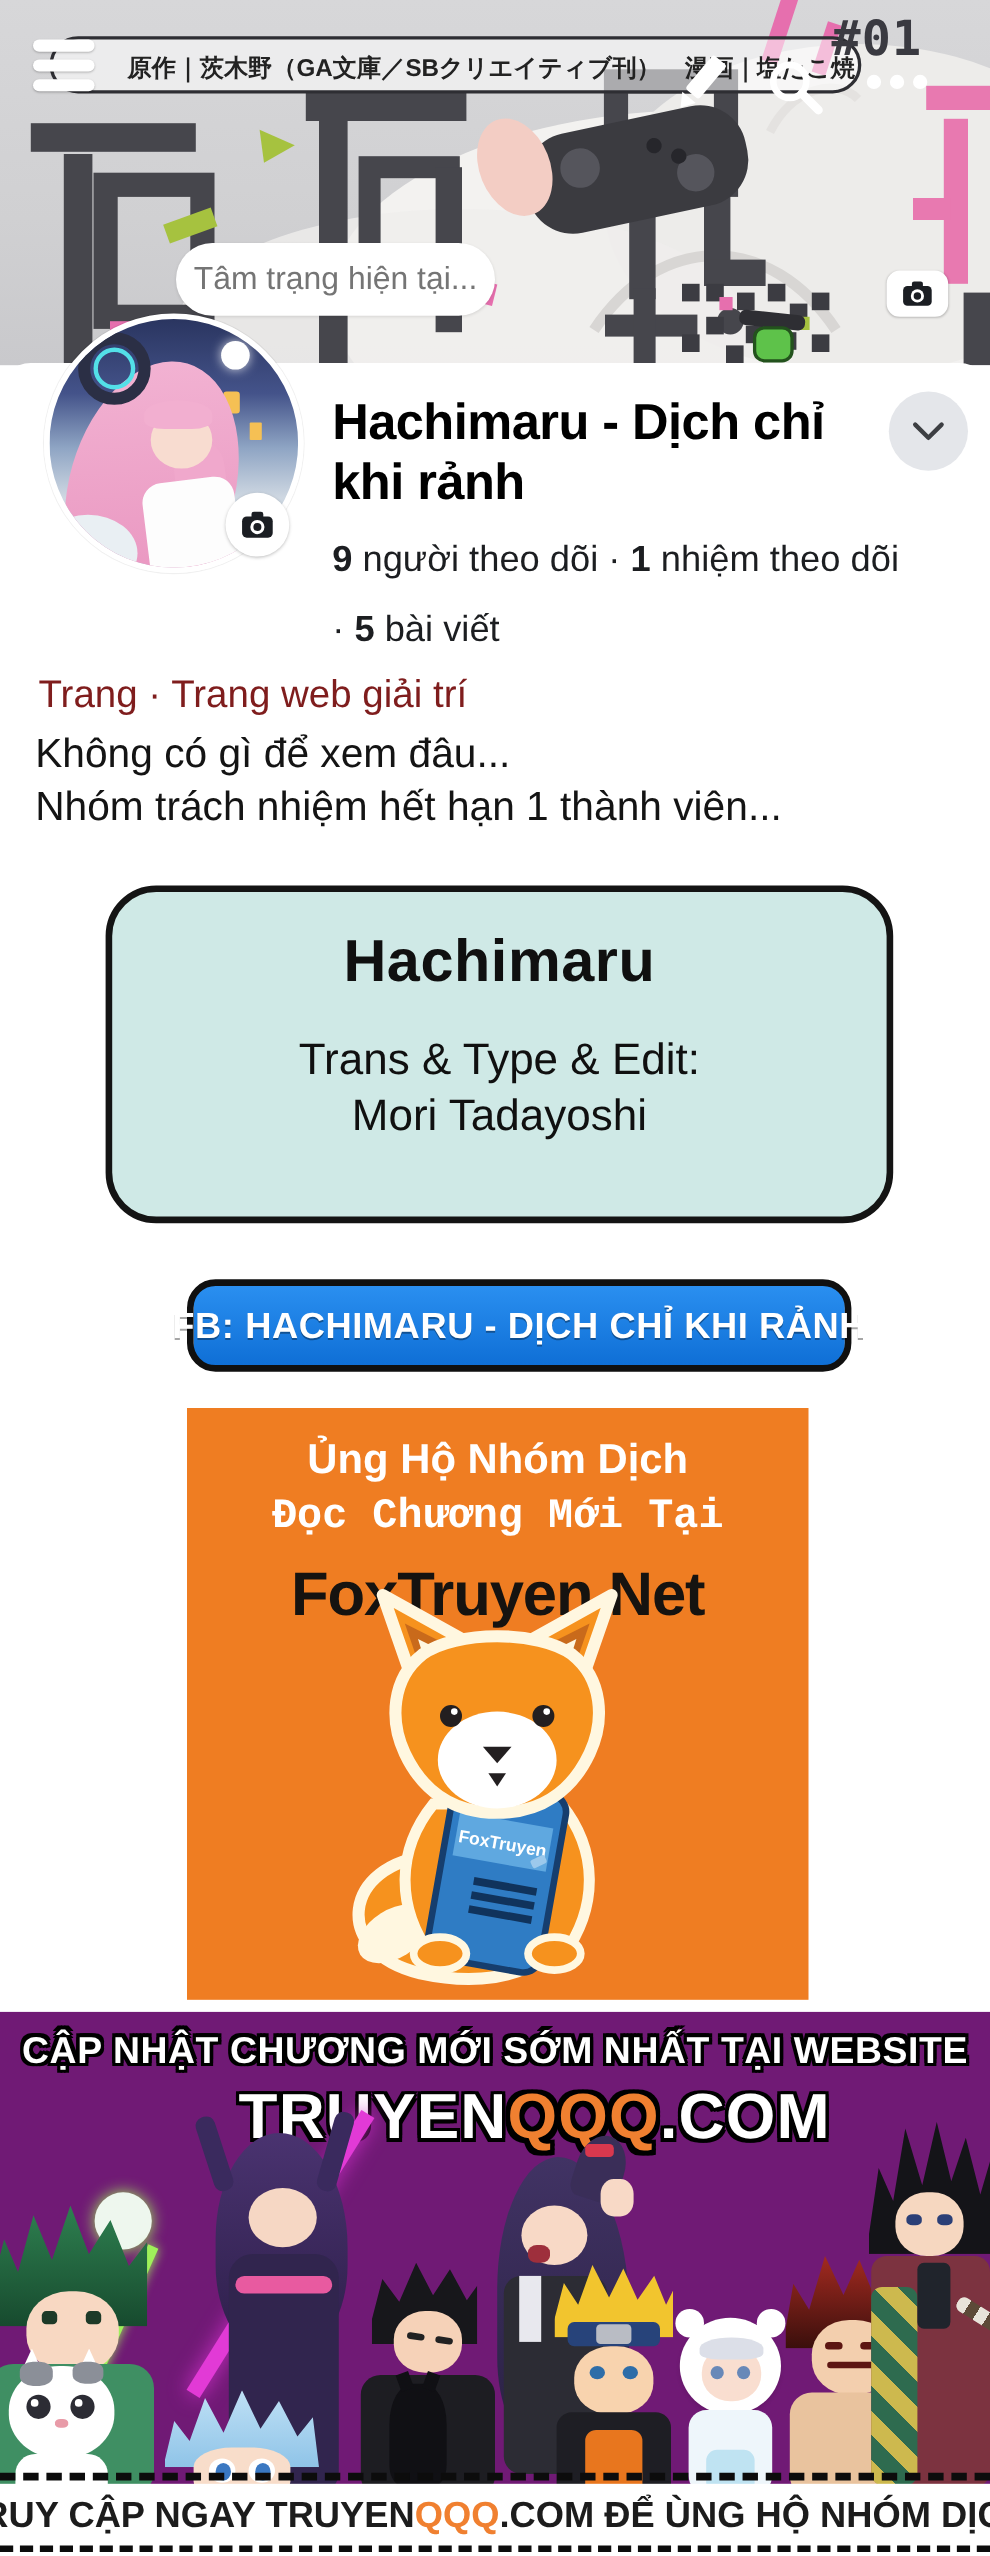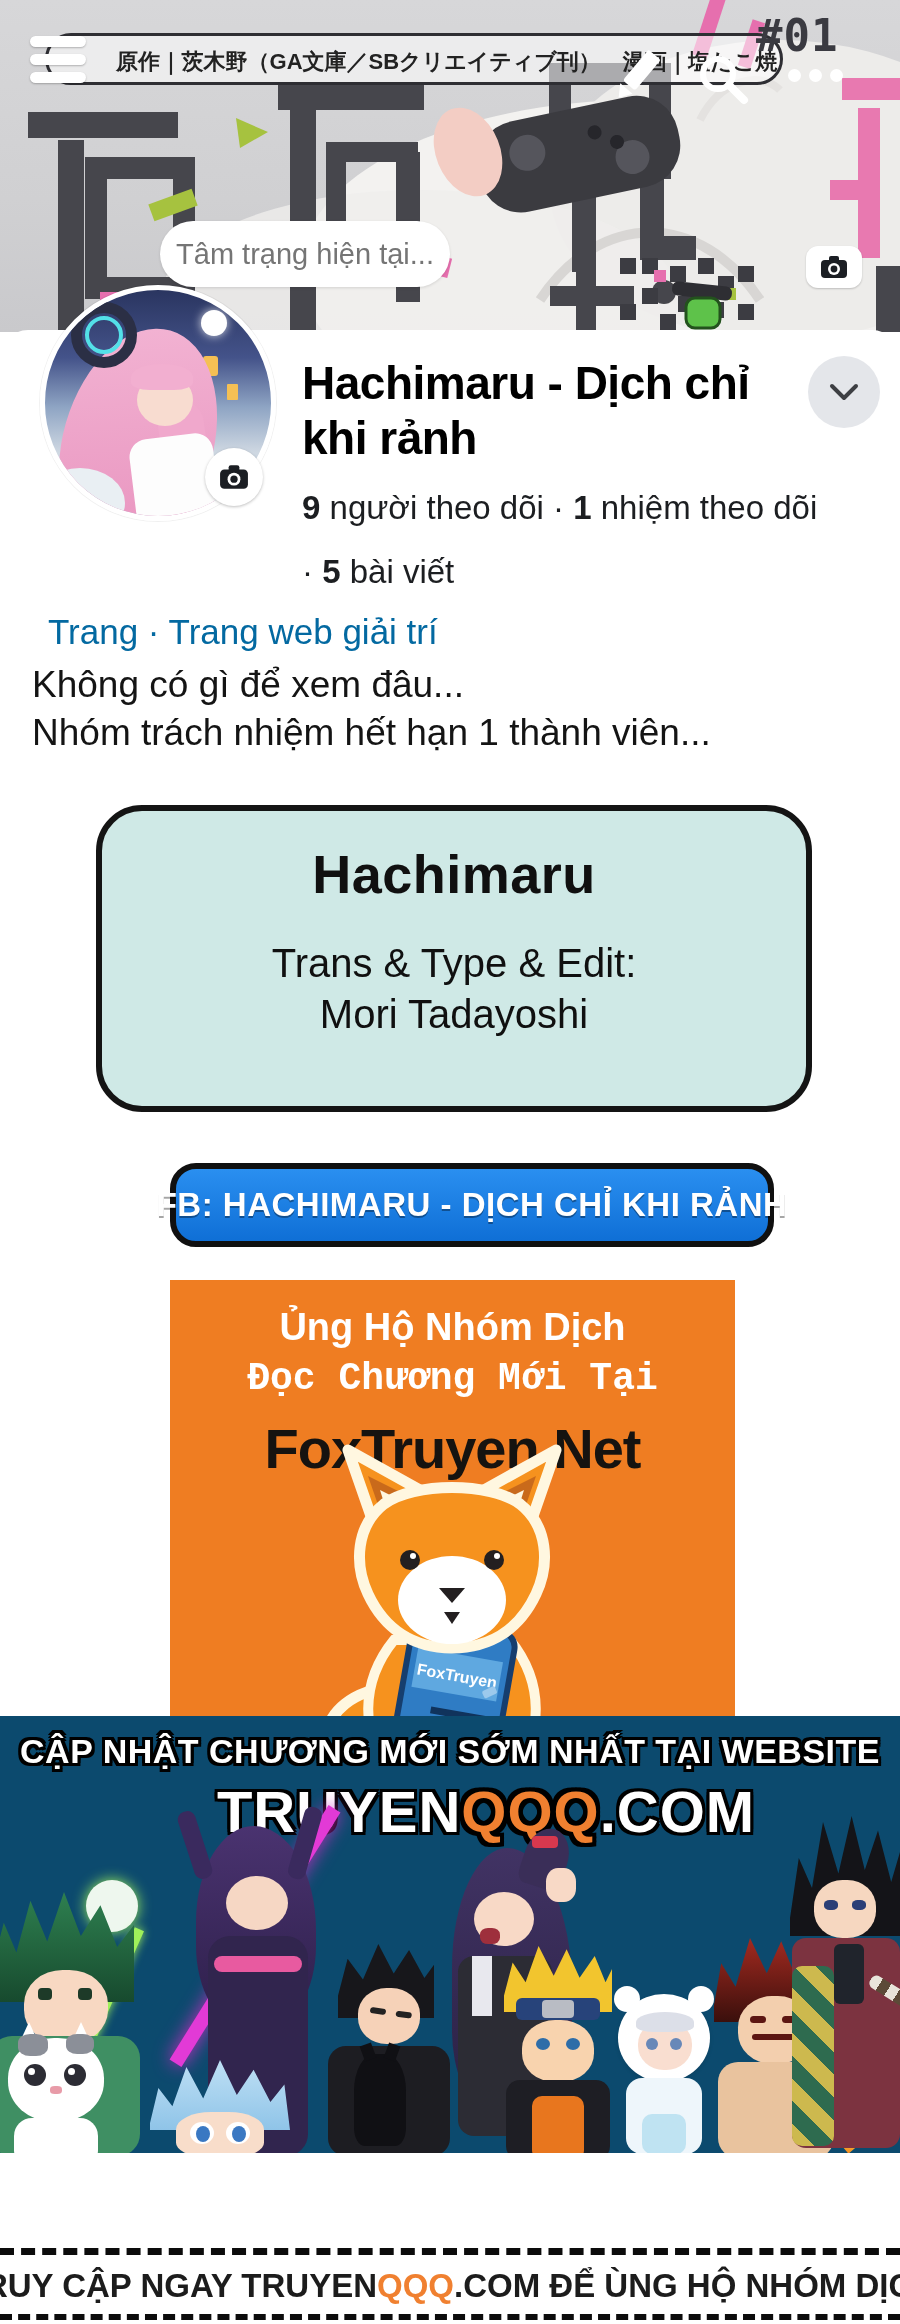--- a/index.html
+++ b/index.html
@@ -28,21 +28,21 @@
           overflow:hidden;background:linear-gradient(180deg,#2a3560 0%,#44538a 30%,#8fa5c4 52%,#cfd8e2 72%,#a9bfd3 100%);
           box-shadow:0 0 0 1px rgba(0,0,0,.06);}
   .badge{left:205px;top:448px;width:58px;height:58px;border-radius:50%;background:#fff;
          display:flex;align-items:center;justify-content:center;box-shadow:0 1px 3px rgba(0,0,0,.25);}
   .pname{left:302px;top:356px;font-size:46px;line-height:55px;font-weight:700;color:#000000;letter-spacing:-.5px;}
   .chev{left:808px;top:356px;width:72px;height:72px;border-radius:50%;background:#e4e6ea;
         display:flex;align-items:center;justify-content:center;}
   .stats{left:302px;top:489px;font-size:33px;color:#1c1e21;}
   .stats b{font-weight:700;}
   .posts{left:302px;top:553px;font-size:33px;color:#1c1e21;}
-  .category{left:48px;top:612px;font-size:35px;color:#0369a1;}
+  .category{left:35px;top:612px;font-size:35px;color:#7f1d1d;}
   .note1{left:32px;top:664px;font-size:37px;color:#141414;}
   .note2{left:32px;top:712px;font-size:37px;color:#141414;}
 
   
   .credit-box{left:96px;top:805px;width:716px;height:307px;background:#cfe9e6;border:6px solid #141414;
               border-radius:46px;box-sizing:border-box;text-align:center;color:#101010;}
   .credit-box .t{margin-top:32px;font-size:54px;font-weight:800;letter-spacing:.5px;}
   .credit-box .r{margin-top:36px;font-size:40px;font-weight:500;}
   .credit-box .s{margin-top:6px;font-size:40px;font-weight:500;}
 
@@ -53,21 +53,21 @@
   .fb-banner span{color:#fff;font-size:33px;font-weight:800;letter-spacing:.5px;
                   text-shadow:0 2px 0 rgba(0,0,0,.35);white-space:nowrap;}
 
   
   .fox-box{left:170px;top:1280px;width:565px;height:538px;background:#ef7d22;text-align:center;overflow:hidden;}
   .fox-box .l1{margin-top:26px;font-size:38px;font-weight:800;color:#fff;}
   .fox-box .l2{margin-top:8px;font-size:38px;font-weight:800;color:#fff;font-family:Liberation Mono, monospace;}
   .fox-box .site{margin-top:16px;font-size:56px;font-weight:900;color:#161310;letter-spacing:-1px;}
 
   
-  .footer{left:0;top:1716px;width:900px;height:437px;background:#0c4a6e;overflow:hidden;}
+  .footer{left:0;top:1829px;width:900px;height:437px;background:#701a75;overflow:hidden;}
   .stroke{color:#fff;text-shadow:-3px -3px 0 #000,3px -3px 0 #000,-3px 3px 0 #000,3px 3px 0 #000,
           0 -3px 0 #000,0 3px 0 #000,-3px 0 0 #000,3px 0 0 #000;}
   .f-head{left:0;top:16px;width:900px;text-align:center;font-size:34px;font-weight:800;letter-spacing:.5px;}
   .f-site{left:0;top:62px;width:900px;text-align:center;font-size:58px;font-weight:900;letter-spacing:1px;padding-left:36px;}
   .f-site .q{color:#f08030;}
   .dashline{left:0;top:2248px;width:900px;height:0;border-top:7px dashed #0c0c0c;}
   .dashline2{left:0;top:2314px;width:900px;height:0;border-top:6px dashed #0c0c0c;}
   .bottom-bar{left:0;top:2258px;width:900px;height:56px;background:#fff;display:flex;
               align-items:center;justify-content:center;font-size:33px;font-weight:700;color:#1c1c1c;white-space:pre;}
   .bottom-bar .q{color:#f08030;}

